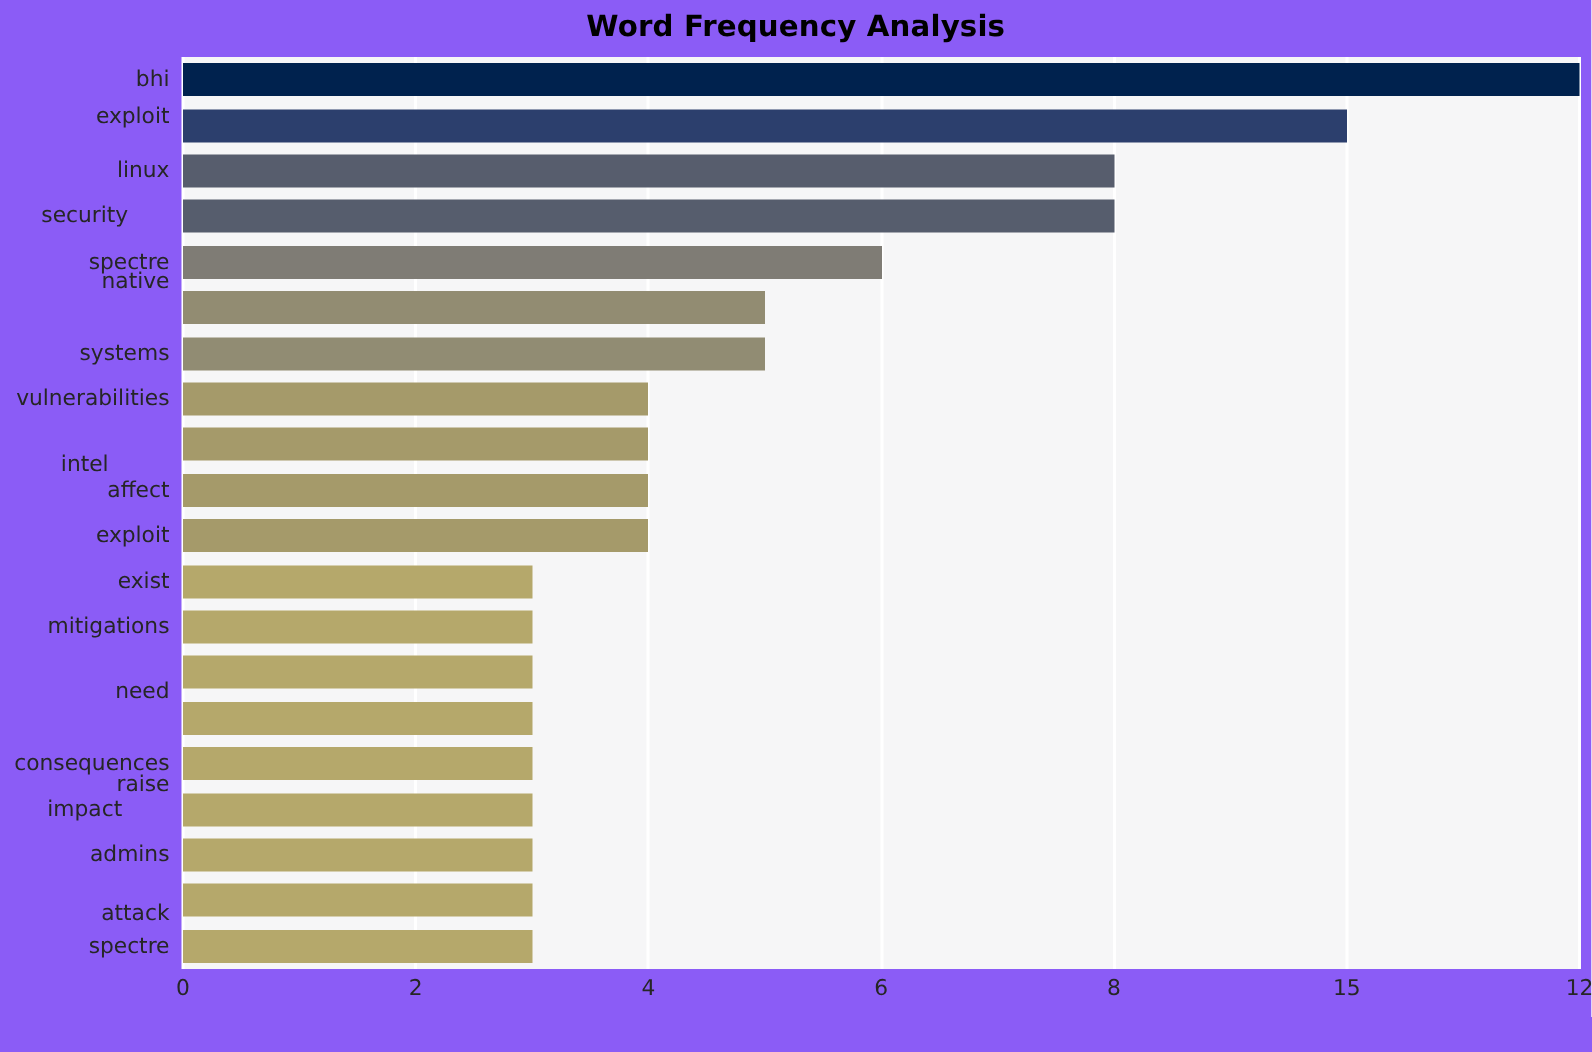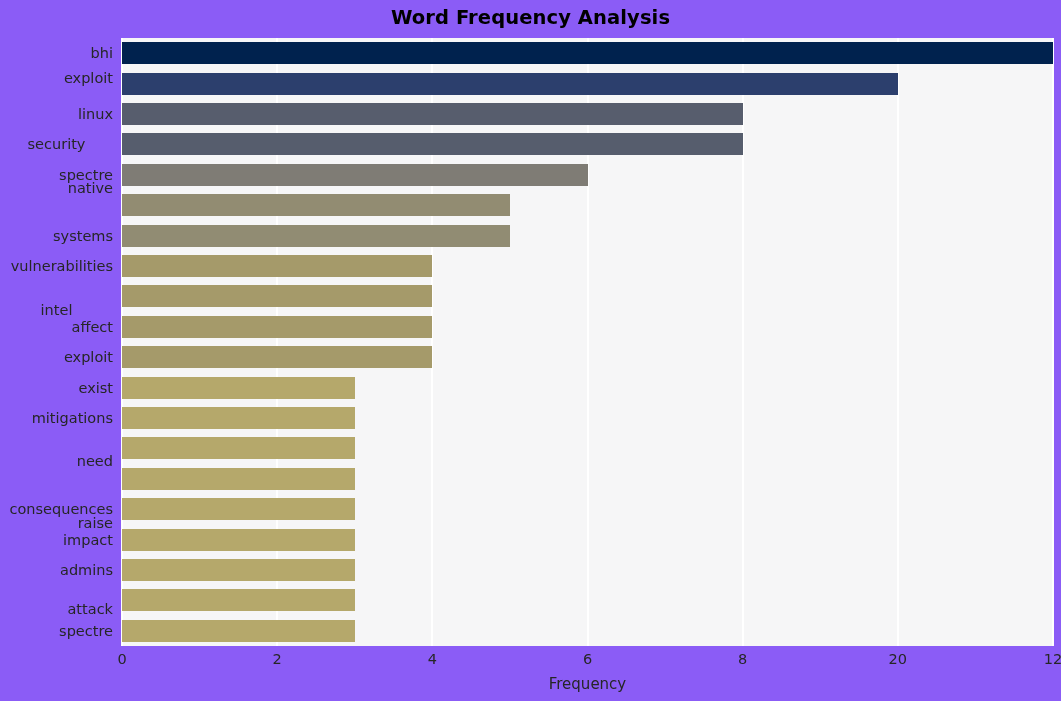--- a/index.html
+++ b/index.html
@@ -165,31 +165,30 @@
       <div class="ytick" style="top: 190.6px; width: 113px;">systems</div>
       <div class="ytick" style="top: 221px; width: 113px;">vulnerabilities</div>
       <div class="ytick" style="top: 265px; width: 113px; text-align: center;">intel</div>
       <div class="ytick" style="top: 281.8px; width: 113px;">affect</div>
       <div class="ytick" style="top: 312.2px; width: 113px;">exploit</div>
       <div class="ytick" style="top: 342.6px; width: 113px;">exist</div>
       <div class="ytick" style="top: 373px; width: 113px;">mitigations</div>
       <div class="ytick" style="top: 396px; width: 113px; margin-top: 20px;">need</div>
       <div class="ytick" style="top: 433.8px; width: 113px; margin-top: 44px;">raise</div>
       <div class="ytick" style="top: 464.2px; width: 113px; padding-left: 18px;">consequences</div>
-      <div class="ytick" style="top: 494.6px; width: 113px;">impact</div>
+      <div class="ytick" style="top: 494.6px; width: 113px; text-align: center;">impact</div>
       <div class="ytick" style="top: 525px; width: 113px;">admins</div>
       <div class="ytick" style="top: 564px; width: 113px;">attack</div>
       <div class="ytick" style="top: 585.8px; width: 113px;">spectre</div>
     </div>
 
   <div id="xtick-labels">
       <div class="xtick" style="left: 0px;">0</div>
       <div class="xtick" style="left: 155.167px;">2</div>
       <div class="xtick" style="left: 310.333px;">4</div>
       <div class="xtick" style="left: 465.5px;">6</div>
       <div class="xtick" style="left: 620.667px;">8</div>
-      <div class="xtick" style="left: 775.833px;">20</div>
+      <div class="xtick" style="left: 775.833px;">15</div>
       <div class="xtick" style="left: 931px;">12</div>
     </div>
 
-  <div id="xaxis-label">Frequency</div>
 
 </div>
 
 </body></html>

